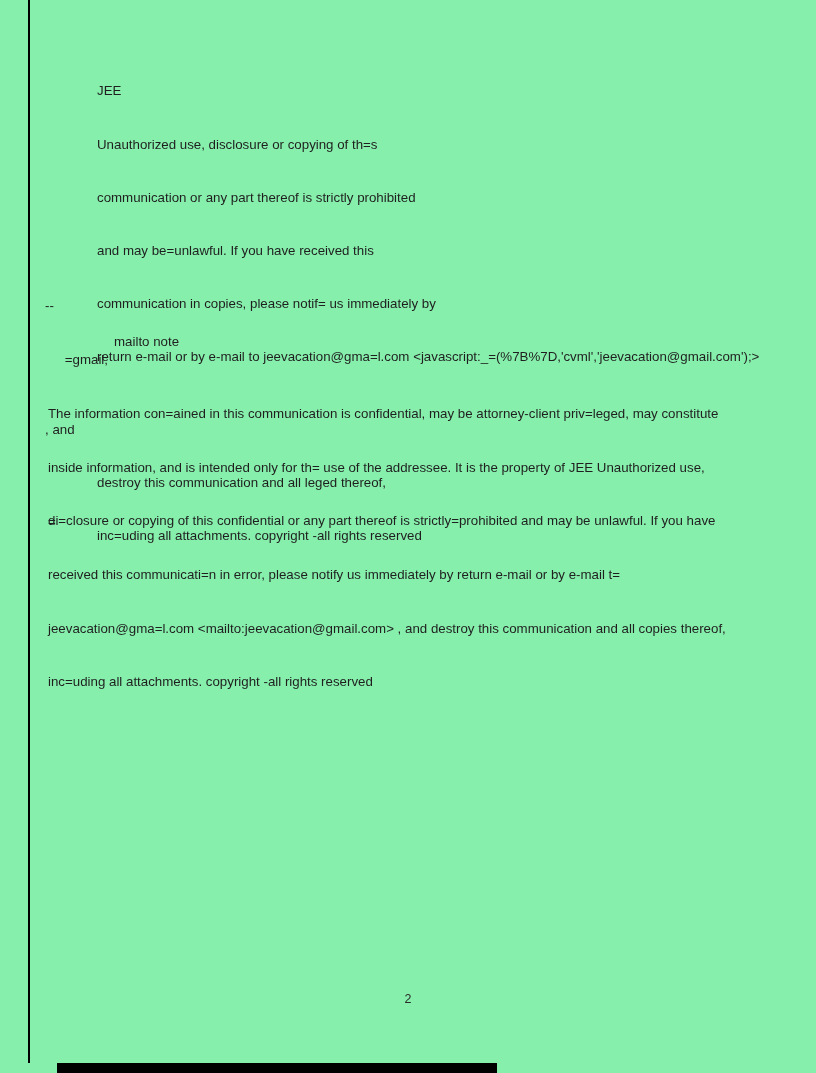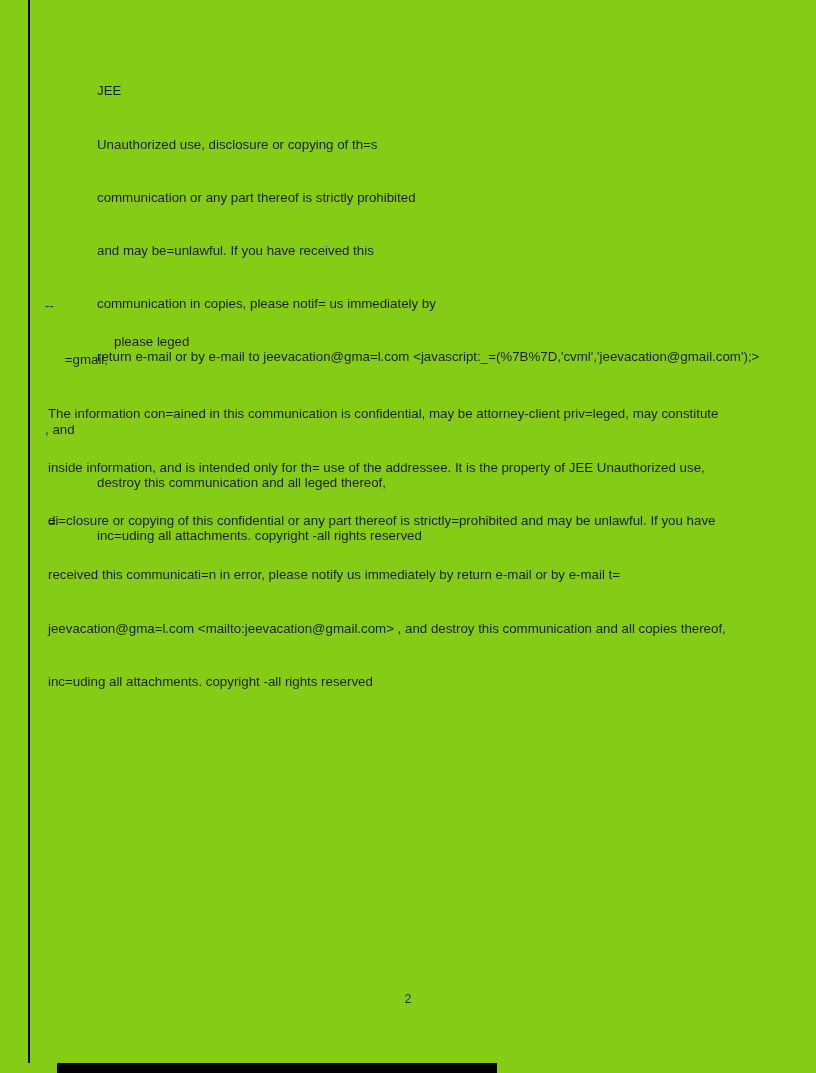--- a/index.html
+++ b/index.html
@@ -1,20 +1,20 @@
 <!DOCTYPE html>
 <html><head>
 <meta charset="utf-8">
 <style>
   * { margin:0; padding:0; box-sizing:border-box; }
   html,body { width:816px; height:1073px; background:#ffffff; }
   body { position:relative; overflow:hidden;
          font-family:"Liberation Sans", sans-serif; color:#1f1f1f; }
 
-  .page { position:absolute; inset:0; background:#84cc16; }
+  .page { position:absolute; inset:0; background:#86efac; }
 
   .artifact-left { position:absolute; left:28px; top:0; width:2px; height:1063px; background:#000; }
   .artifact-bottom { position:absolute; left:57px; top:1063px; width:440px; height:10px; background:#000; }
 
   .txt { font-size:13.3px; line-height:17.7px; white-space:pre; color:#1f1f1f; }
 
   .block1 { position:absolute; left:97px; top:47px; }
   .block1 .ln { white-space:pre; }
   .block1 .outdent { margin-left:-52px;margin-top:20px; }
 
@@ -51,21 +51,21 @@
     <div class="ln">return e-mail or by e-mail to jeevacation@gma=l.com &lt;javascript:_=(%7B%7D,'cvml','jeevacation@gmail.com');&gt;</div>
     <div class="ln outdent">, and</div>
     <div class="ln">destroy this communication and all leged thereof,</div>
     <div class="ln">inc=uding all attachments. copyright -all rights reserved</div>
   </div>
 
   <div class="separator txt">--</div>
 
   <div class="note txt">
     <span>=gmail;</span>
-    <span class="please">please leged</span>
+    <span class="please">mailto note</span>
   </div>
 
   <div class="para txt">
     <div class="ln">The information con=ained in this communication is confidential, may be attorney-client priv=leged, may constitute</div>
     <div class="ln">inside information, and is intended only for th= use of the addressee. It is the property of JEE Unauthorized use,</div>
     <div class="ln">di=closure or copying of this confidential or any part thereof is strictly=prohibited and may be unlawful. If you have</div>
     <div class="ln">received this communicati=n in error, please notify us immediately by return e-mail or by e-mail t=</div>
     <div class="ln">jeevacation@gma=l.com &lt;mailto:jeevacation@gmail.com&gt; , and destroy this communication and all copies thereof,</div>
     <div class="ln">inc=uding all attachments. copyright -all rights reserved</div>
   </div>

